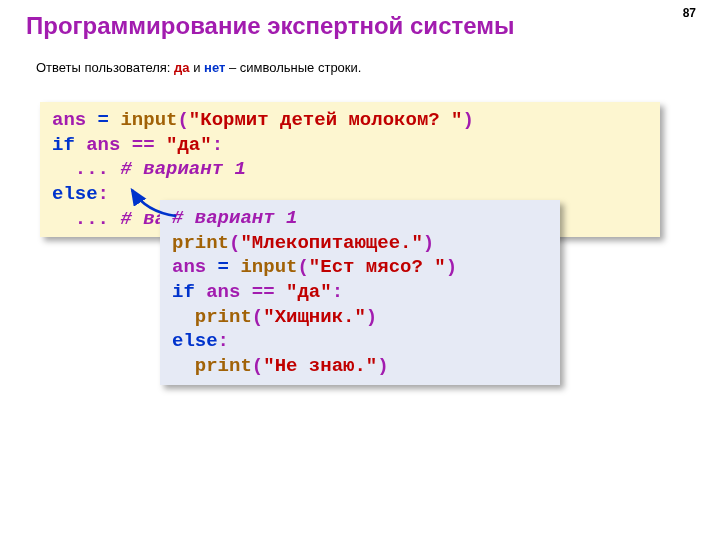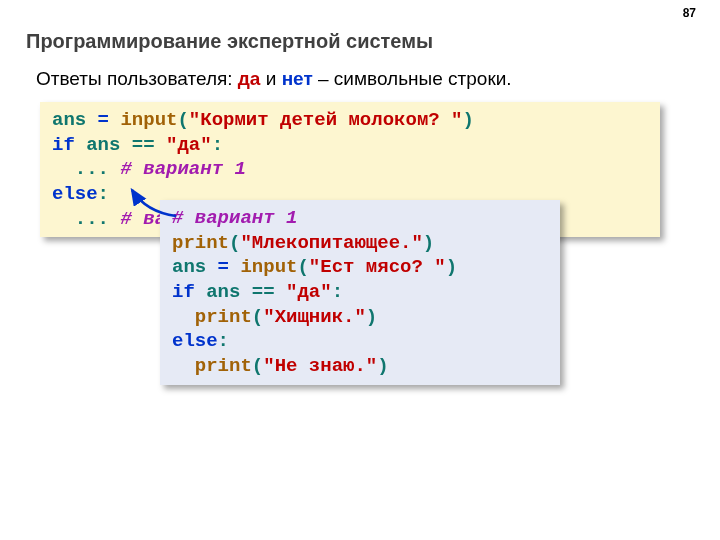--- a/index.html
+++ b/index.html
@@ -15,31 +15,31 @@
   .page-number {
     position: absolute;
     top: 6px;
     right: 24px;
     font-size: 12px;
     font-weight: bold;
     color: #000;
   }
   .title {
     position: absolute;
-    top: 30px;
+    top: 12px;
     left: 26px;
-    font-size: 20px;
+    font-size: 24px;
     font-weight: bold;
-    color: #404040;
+    color: #a21caf;
   }
   .subtitle {
     position: absolute;
-    top: 68px;
+    top: 60px;
     left: 36px;
-    font-size: 19px;
+    font-size: 13px;
     color: #000;
   }
   .yes { color: #c00000; font-weight: bold; }
   .no  { color: #0033cc; font-weight: bold; }
 
   .codebox {
     position: absolute;
     font-family: "Courier New", monospace;
     font-size: 19px;
     font-weight: bold;
@@ -56,21 +56,21 @@
   }
   .box-blue {
     top: 200px;
     left: 160px;
     width: 400px;
     background: #e6eaf5;
   }
 
   .c-kw   { color: #0033cc; }  
   .c-fn   { color: #a16207; }  
-  .c-id   { color: #0f766e; }
+  .c-id   { color: #a21caf; }
   .c-str  { color: #c00000; }
   .c-cmt  { color: #a21caf; font-style: italic; }
 
   .arrow {
     position: absolute;
     top: 188px;
     left: 126px;
     pointer-events: none;
   }
 </style>

